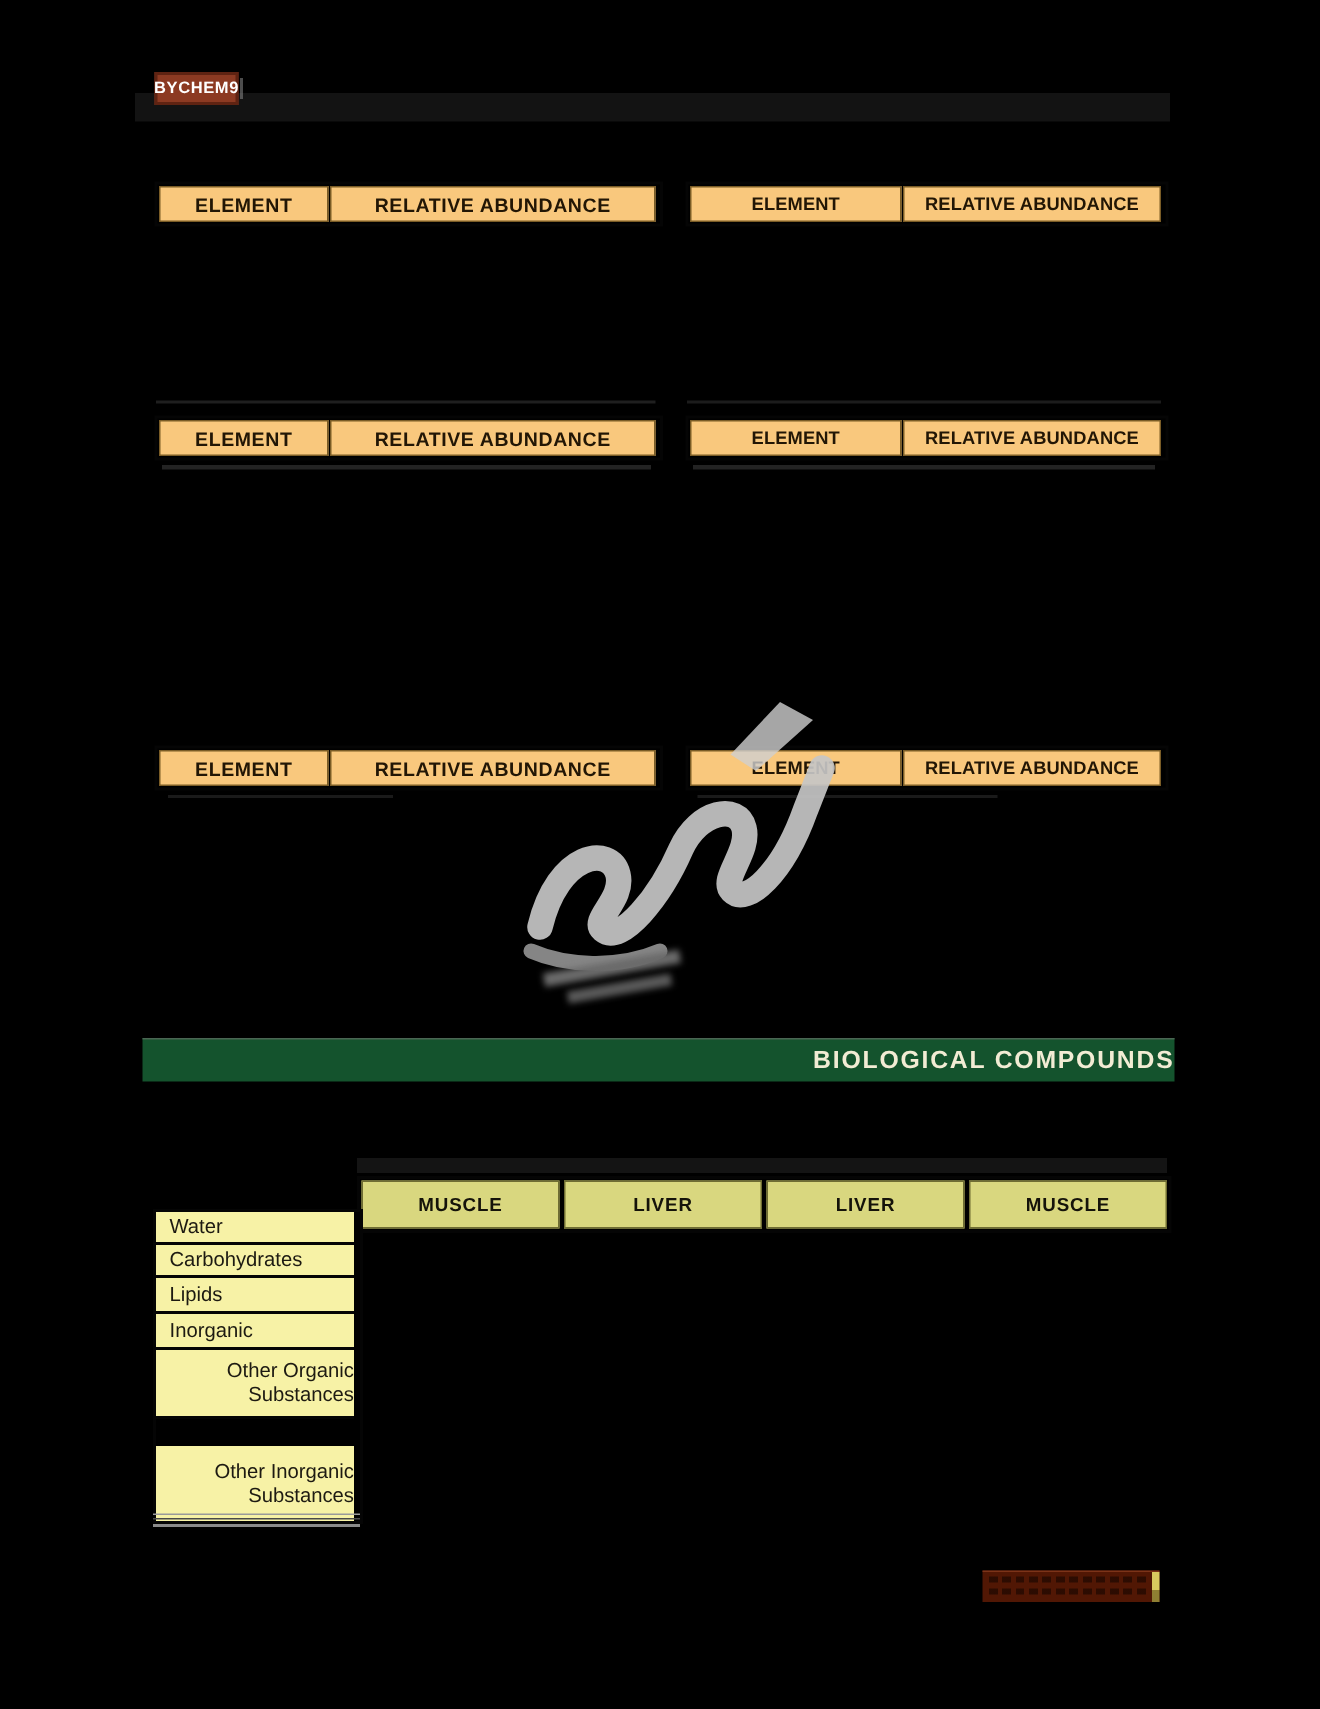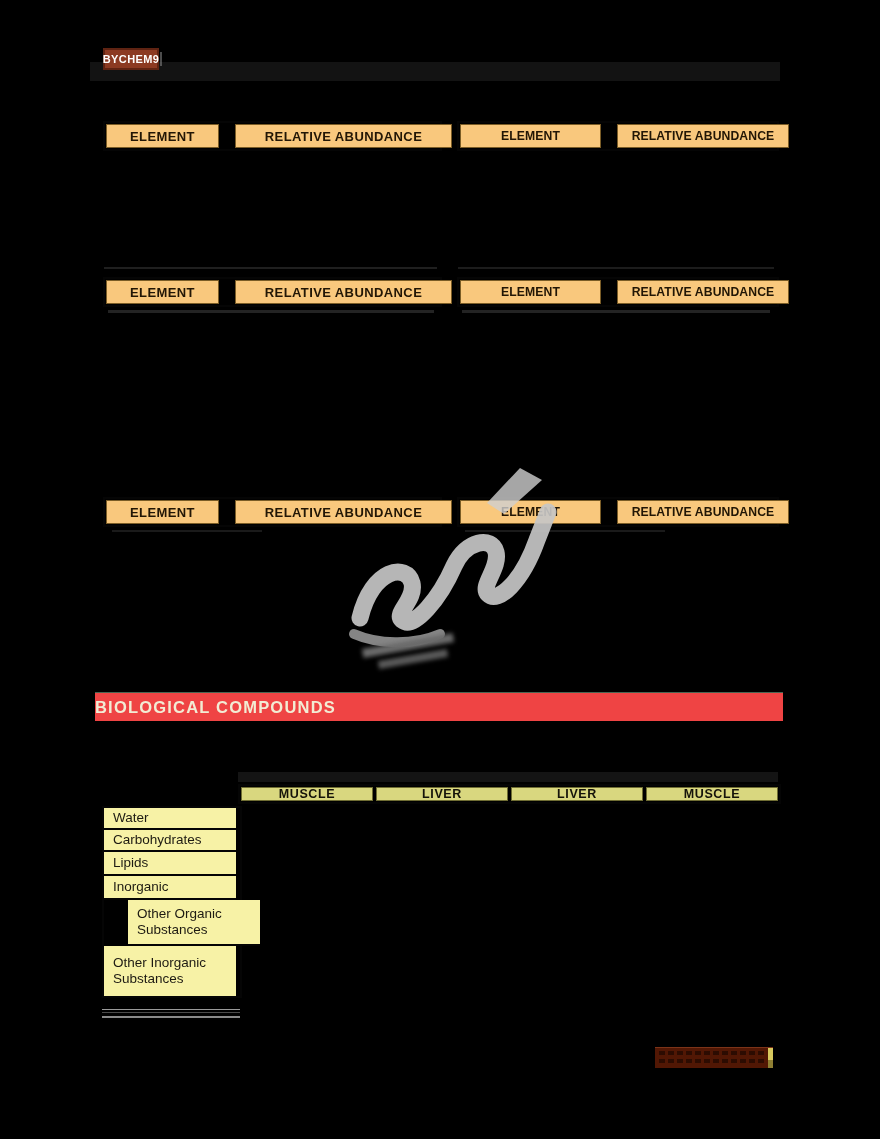--- a/index.html
+++ b/index.html
@@ -12,21 +12,21 @@
   .badge {
     position:absolute; left:103px; top:48px; width:56px; height:22px;
     background:#8c3a22; border:2px solid #5f2312; box-sizing:border-box;
     display:flex; align-items:center; justify-content:center;
   }
   .badge span { color:#fff; font-weight:bold; font-size:11px; letter-spacing:.4px; }
   .badge-edge { position:absolute; left:160px; top:52px; width:2px; height:14px; background:#8a8a8a; opacity:.55; }
 
   
   .etable {
-    position:absolute; display:grid; gap:16px; padding:1px;
+    position:absolute; display:grid; gap:1px; padding:1px;
     background:#000; border:2px solid #050505; box-sizing:content-box;
   }
   .etable-left  { left:103px; width:333px; grid-template-columns:113px 217px; }
   .etable-right { left:457px; width:316px; grid-template-columns:141px 172px; }
   .ecell {
     background:#f9c87d; height:24px; display:flex; align-items:center; justify-content:center;
     color:#221605; font-weight:bold; font-size:13px; letter-spacing:.4px;
     border:1px solid #7a5c26; box-sizing:border-box;
   }
   .etable-right .ecell { font-size:12.2px; letter-spacing:.1px; }
@@ -36,44 +36,45 @@
 
   
   .watermark { position:absolute; left:332px; top:448px; width:230px; height:235px; pointer-events:none; }
   .wm-line { position:absolute; background:#6a6a6a; filter:blur(2px); transform:rotate(-10deg); }
   .wm1 { left:362px; top:641px; width:92px; height:9px; }
   .wm2 { left:378px; top:655px; width:70px; height:8px; background:#5a5a5a; }
 
   
   .section-bar {
     position:absolute; left:95px; top:692px; width:688px; height:29px;
-    background:#ef4444; border-top:1px solid #4a6653; box-sizing:border-box;
-    display:flex; align-items:center; justify-content:flex-start;
+    background:#14532d; border-top:1px solid #4a6653; box-sizing:border-box;
+    display:flex; align-items:center; justify-content:flex-end;
   }
   .section-bar span { color:#f2ecd4; font-weight:bold; font-size:16.5px; letter-spacing:1.2px; }
 
   
   .chead-shadow { position:absolute; left:238px; top:772px; width:540px; height:10px; background:#141414; }
   .chead {
     position:absolute; left:238px; top:784px; display:grid; grid-template-columns:repeat(4,132px);
     gap:3px; padding:1px; background:#000; border:2px solid #050505;
   }
   .ccell {
-    background:#d9d77f; height:14px; display:flex; align-items:center; justify-content:center;
+    background:#d9d77f; height:32px; display:flex; align-items:center; justify-content:center;
     color:#15130a; font-weight:bold; font-size:12.5px; letter-spacing:.6px;
     border:1px solid #6f6d33; box-sizing:border-box;
   }
   .labelcol { position:absolute; left:102px; top:806px; width:136px; border:2px solid #050505; background:#000; }
   .lcell {
     width:132px; background:#f7f2a6; color:#1d1a12; font-size:13.5px; line-height:1.22;
     display:flex; align-items:center; padding-left:9px; box-sizing:border-box;
     border-bottom:2px solid #050505;
+    text-align:right;
   }
   .lcell:last-child { border-bottom:none; }
-  .h22 { height:22px; } .h24 { height:24px; } .h46 { height:46px;margin-left:24px; } .h50 { height:50px; }
+  .h22 { height:22px; } .h24 { height:24px; } .h46 { height:46px; } .h50 { height:50px;margin-top:18px; }
   .underline { position:absolute; left:102px; width:138px; height:1px; }
   .u1 { top:1009px; background:#9a9a9a; }
   .u2 { top:1012px; background:#4a4a4a; }
   .u3 { top:1016px; background:#8a8a8a; height:2px; }
 
   
   .stamp {
     position:absolute; left:655px; top:1047px; width:118px; height:21px;
     background:#511704; border-top:1px solid #7c3318; box-sizing:border-box;
   }

